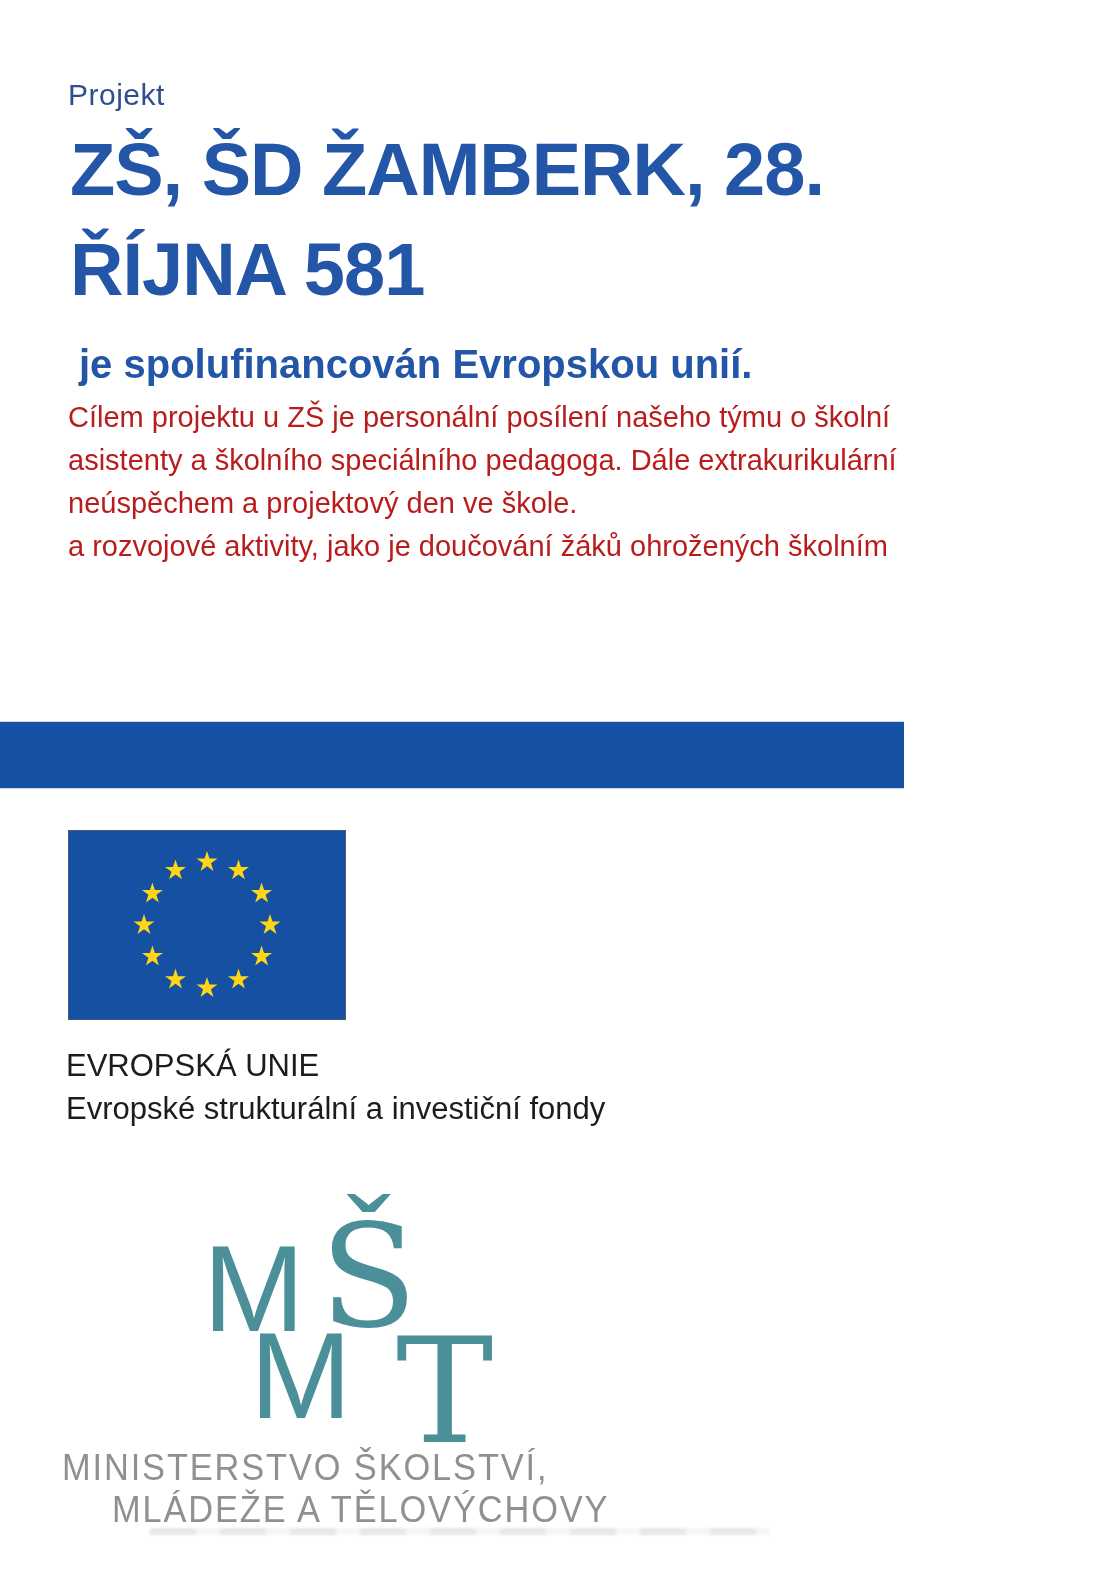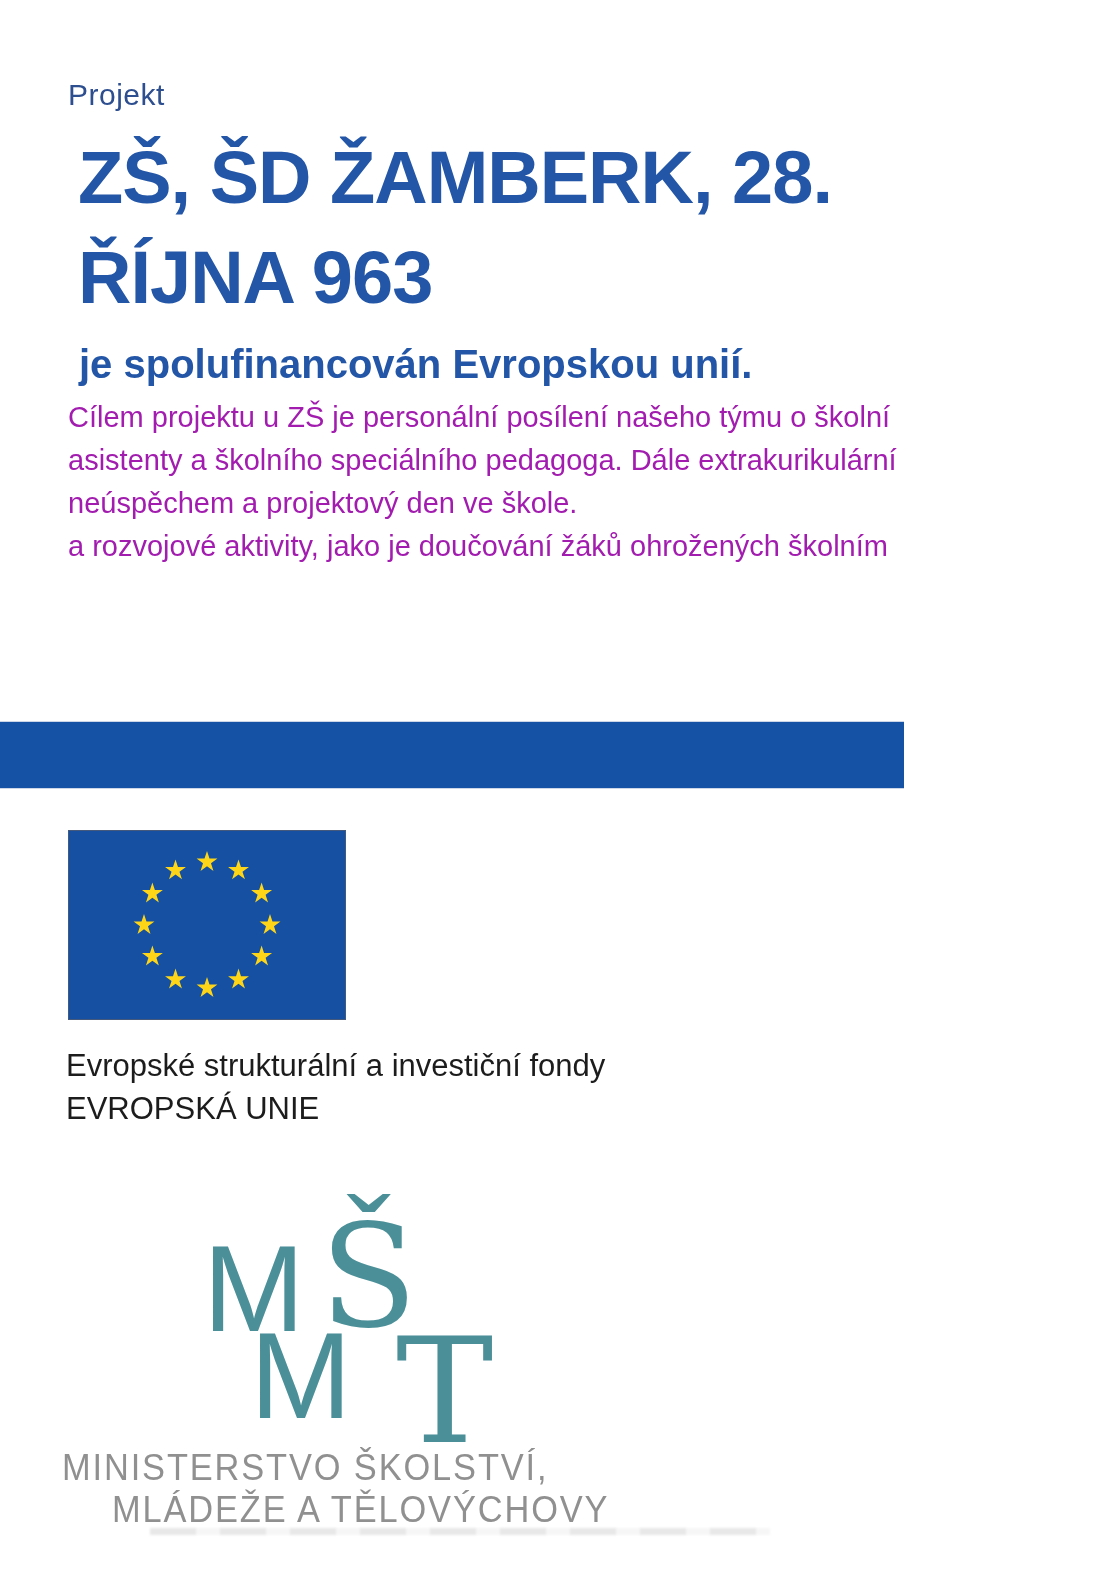--- a/index.html
+++ b/index.html
@@ -5,32 +5,32 @@
   html,body{margin:0;padding:0;background:#ffffff;}
   .page{
     position:relative;width:904px;height:1579px;background:#ffffff;
     font-family:"Liberation Sans",sans-serif;overflow:hidden;
   }
   .kicker{
     position:absolute;left:68px;top:78px;
     font-size:30px;color:#2d4e8f;letter-spacing:.5px;
   }
   .title{
-    position:absolute;left:66px;top:116px;margin:12px;
+    position:absolute;left:66px;top:116px;margin:4px;
     font-size:74px;font-weight:bold;color:#2356a7;line-height:100px;letter-spacing:-1px;
     white-space:nowrap;
   }
   .title .tl{display:block;}
   .subtitle{
     position:absolute;left:67px;top:330px;margin:12px;
     font-size:40px;font-weight:bold;color:#2356a7;white-space:nowrap;
   }
   .desc{
     position:absolute;left:68px;top:396px;
-    font-size:29px;color:#a21caf;line-height:43px;white-space:nowrap;
+    font-size:29px;color:#b91c1c;line-height:43px;white-space:nowrap;
   }
   .blue-bar{
     position:absolute;left:0;top:721px;width:1104px;height:68px;
     background:#1552a5;border-top:1px solid #cdd6e6;border-bottom:1px solid #cdd6e6;
     box-sizing:border-box;
   }
   .eu-flag{position:absolute;left:68px;top:830px;width:278px;height:190px;}
   .eu-lines{
     position:absolute;left:66px;top:1044px;
     font-size:31px;color:#1c1c1c;line-height:43px;white-space:nowrap;
@@ -57,21 +57,21 @@
 </style>
 </head>
 <body>
 
 <div class="page">
 
   <div class="kicker">Projekt</div>
 
   <h1 class="title">
     <span class="tl">ZŠ, ŠD ŽAMBERK, 28.</span>
-    <span class="tl">ŘÍJNA 963</span>
+    <span class="tl">ŘÍJNA 581</span>
   </h1>
 
   <h2 class="subtitle">je spolufinancován Evropskou unií.</h2>
 
   <div class="desc">
     <div>Cílem projektu u ZŠ je personální posílení našeho týmu o školní</div>
     <div>asistenty a školního speciálního pedagoga. Dále extrakurikulární</div>
     <div>neúspěchem a projektový den ve škole.</div>
     <div>a rozvojové aktivity, jako je doučování žáků ohrožených školním</div>
   </div>
@@ -91,22 +91,22 @@
     <use href="#star" transform="translate(170.5,149.6)"></use>
     <use href="#star" transform="translate(139,158)"></use>
     <use href="#star" transform="translate(107.5,149.6)"></use>
     <use href="#star" transform="translate(84.4,126.5)"></use>
     <use href="#star" transform="translate(76,95)"></use>
     <use href="#star" transform="translate(84.4,63.5)"></use>
     <use href="#star" transform="translate(107.5,40.4)"></use>
   </svg>
 
   <div class="eu-lines">
+    <div>EVROPSKÁ UNIE</div>
     <div>Evropské strukturální a investiční fondy</div>
-    <div>EVROPSKÁ UNIE</div>
   </div>
 
   <div class="msmt-logo">
     <span class="mg-m1">M</span>
     <span class="mg-s">Š</span>
     <span class="mg-m2">M</span>
     <span class="mg-t">T</span>
   </div>
 
   <div class="ministry">

